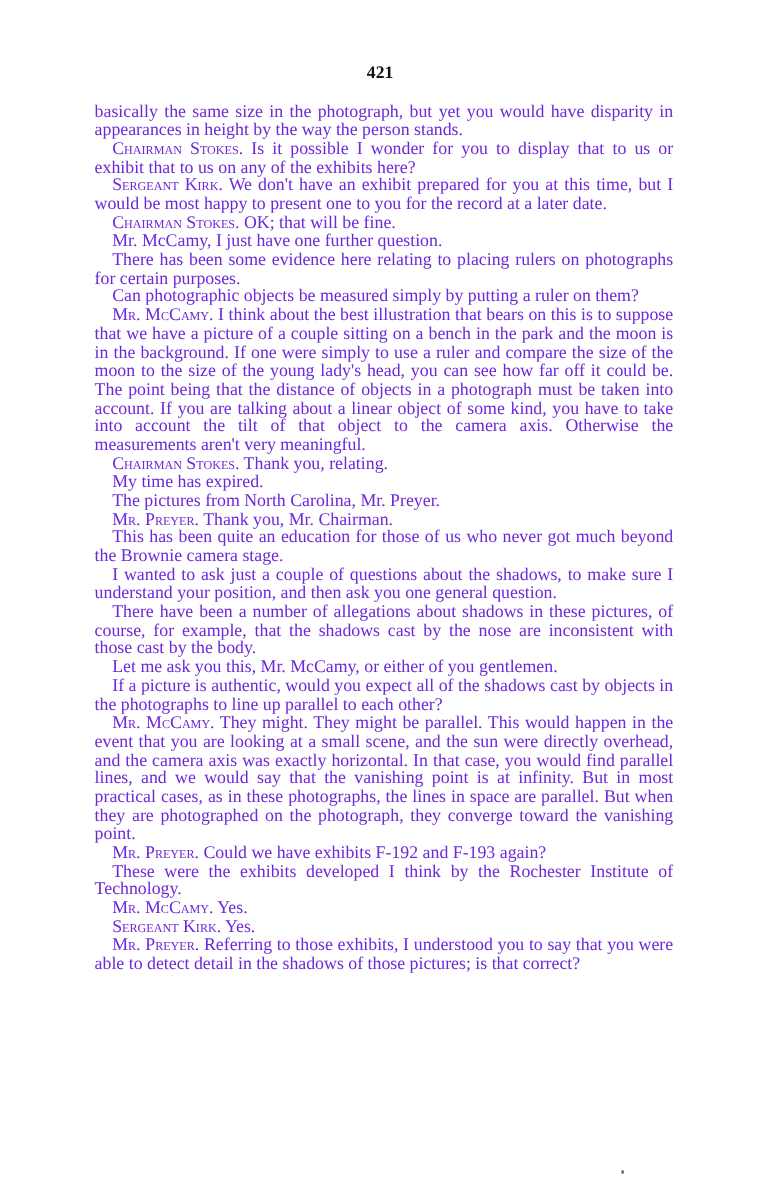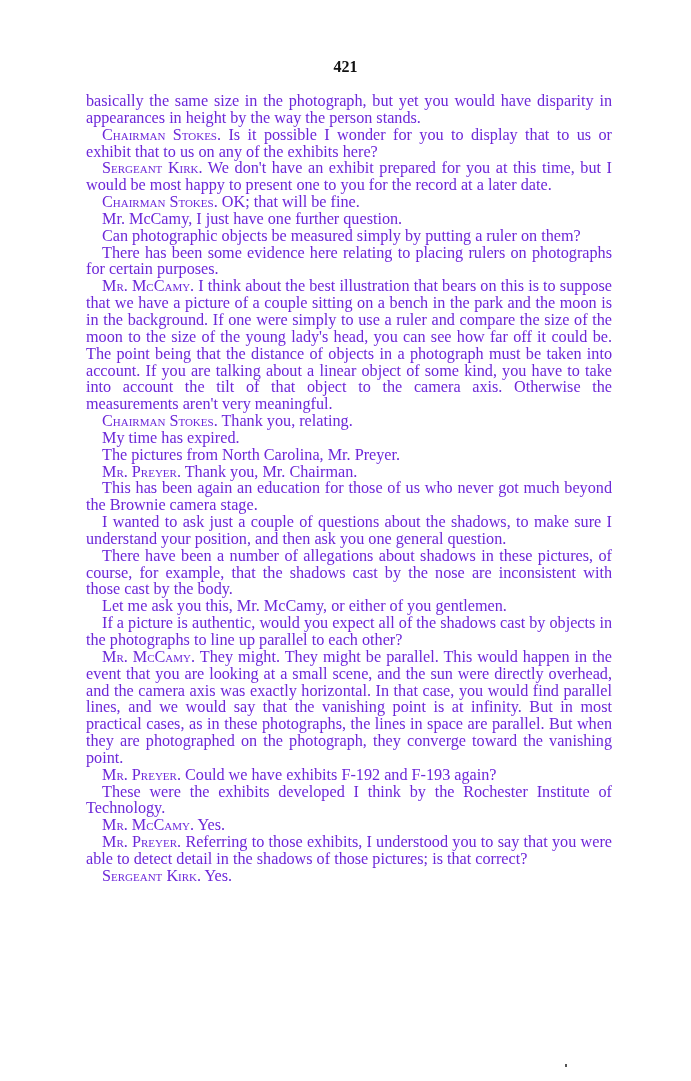--- a/index.html
+++ b/index.html
@@ -21,33 +21,33 @@
 <body>
 
 <div class="page-number">421</div>
 
 <div class="body-text">
   <p class="para cont"><span>basically the same size in the photograph, but yet you would have disparity in appearances in height by the way the person stands.</span></p>
   <p class="para"><span class="sc">Chairman Stokes.</span><span> Is it possible I wonder for you to display that to us or exhibit that to us on any of the exhibits here?</span></p>
   <p class="para"><span class="sc">Sergeant Kirk.</span><span> We don't have an exhibit prepared for you at this time, but I would be most happy to present one to you for the record at a later date.</span></p>
   <p class="para"><span class="sc">Chairman Stokes.</span><span> OK; that will be fine.</span></p>
   <p class="para"><span>Mr. McCamy, I just have one further question.</span></p>
+  <p class="para"><span>There has been some evidence here relating to placing rulers on photographs for certain purposes.</span></p>
   <p class="para"><span>Can photographic objects be measured simply by putting a ruler on them?</span></p>
-  <p class="para"><span>There has been some evidence here relating to placing rulers on photographs for certain purposes.</span></p>
   <p class="para"><span class="sc">Mr. McCamy.</span><span> I think about the best illustration that bears on this is to suppose that we have a picture of a couple sitting on a bench in the park and the moon is in the background. If one were simply to use a ruler and compare the size of the moon to the size of the young lady's head, you can see how far off it could be. The point being that the distance of objects in a photograph must be taken into account. If you are talking about a linear object of some kind, you have to take into account the tilt of that object to the camera axis. Otherwise the measurements aren't very meaningful.</span></p>
   <p class="para"><span class="sc">Chairman Stokes.</span><span> Thank you, relating.</span></p>
   <p class="para"><span>My time has expired.</span></p>
   <p class="para"><span>The pictures from North Carolina, Mr. Preyer.</span></p>
   <p class="para"><span class="sc">Mr. Preyer.</span><span> Thank you, Mr. Chairman.</span></p>
-  <p class="para"><span>This has been again an education for those of us who never got much beyond the Brownie camera stage.</span></p>
+  <p class="para"><span>This has been quite an education for those of us who never got much beyond the Brownie camera stage.</span></p>
   <p class="para"><span>I wanted to ask just a couple of questions about the shadows, to make sure I understand your position, and then ask you one general question.</span></p>
   <p class="para"><span>There have been a number of allegations about shadows in these pictures, of course, for example, that the shadows cast by the nose are inconsistent with those cast by the body.</span></p>
   <p class="para"><span>Let me ask you this, Mr. McCamy, or either of you gentlemen.</span></p>
   <p class="para"><span>If a picture is authentic, would you expect all of the shadows cast by objects in the photographs to line up parallel to each other?</span></p>
   <p class="para"><span class="sc">Mr. McCamy.</span><span> They might. They might be parallel. This would happen in the event that you are looking at a small scene, and the sun were directly overhead, and the camera axis was exactly horizontal. In that case, you would find parallel lines, and we would say that the vanishing point is at infinity. But in most practical cases, as in these photographs, the lines in space are parallel. But when they are photographed on the photograph, they converge toward the vanishing point.</span></p>
   <p class="para"><span class="sc">Mr. Preyer.</span><span> Could we have exhibits F-192 and F-193 again?</span></p>
   <p class="para"><span>These were the exhibits developed I think by the Rochester Institute of Technology.</span></p>
   <p class="para"><span class="sc">Mr. McCamy.</span><span> Yes.</span></p>
+  <p class="para"><span class="sc">Sergeant Kirk.</span><span> Yes.</span></p>
   <p class="para"><span class="sc">Mr. Preyer.</span><span> Referring to those exhibits, I understood you to say that you were able to detect detail in the shadows of those pictures; is that correct?</span></p>
-  <p class="para"><span class="sc">Sergeant Kirk.</span><span> Yes.</span></p>
 </div>
 
 <div class="mark"></div>
 
 </body></html>

